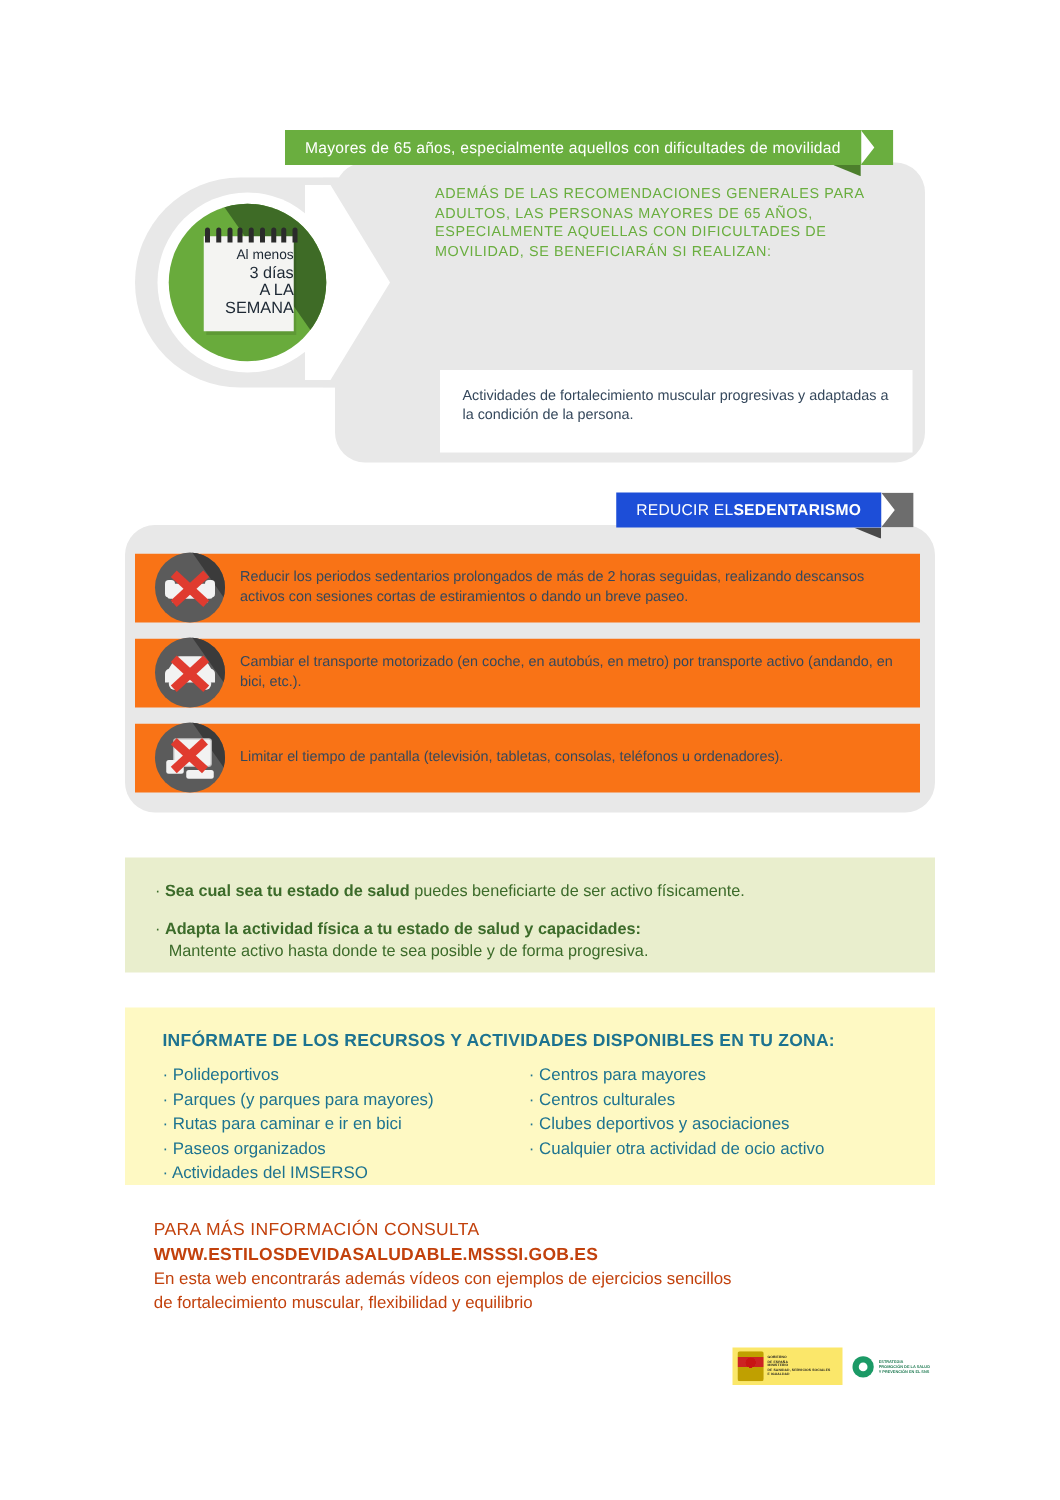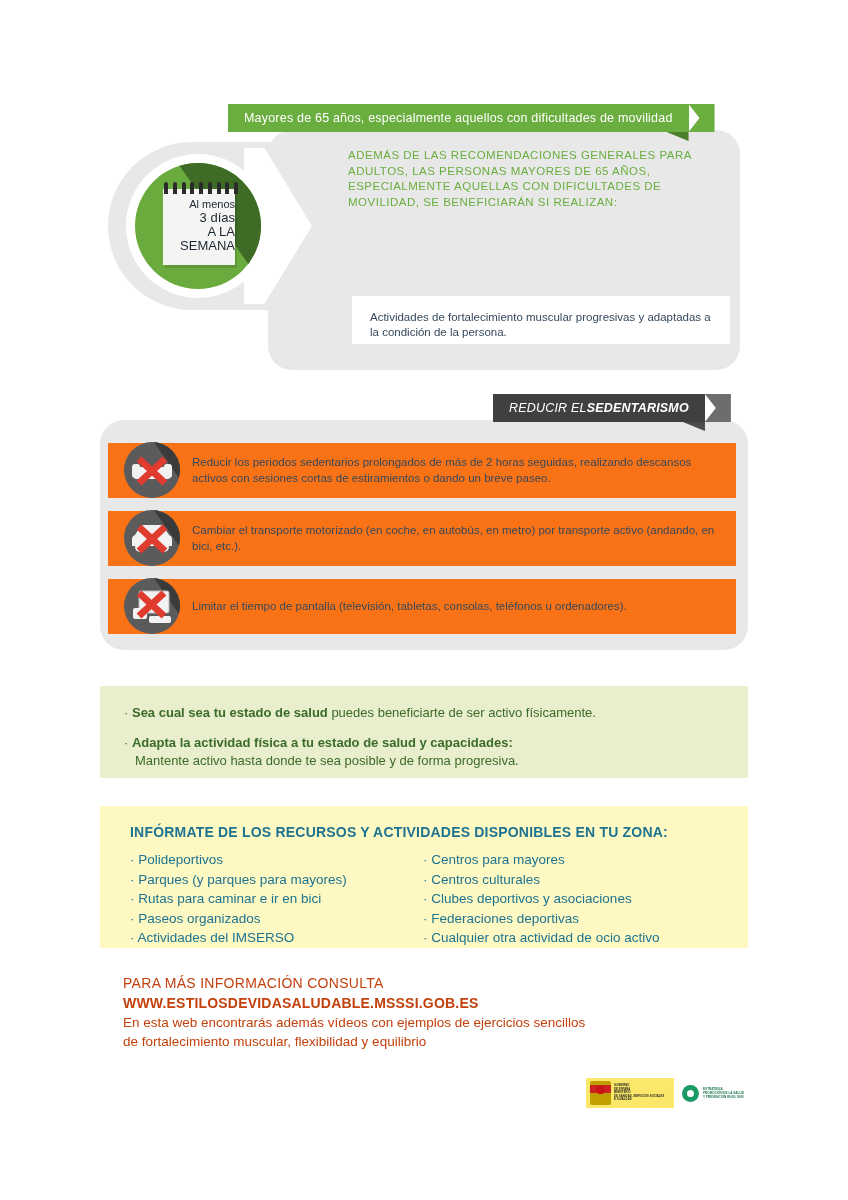--- a/index.html
+++ b/index.html
@@ -42,21 +42,21 @@
     position: absolute;
     width: 22px; height: 9px;
     bottom: -9px;
     clip-path: polygon(0 0, 100% 0, 100% 100%);
   }
 
   .ribbon.green .ribbon-body { background: #6aae3f; }
   .ribbon.green .ribbon-notch { background: #6aae3f; }
   .ribbon.green .ribbon-fold { background: #4c7f2c; }
 
-  .ribbon.grey .ribbon-body { background: #404040; font-style: italic; }
+  .ribbon.grey .ribbon-body { background: #1d4ed8; }
   .ribbon.grey .ribbon-notch { background: #6d6d6d; }
   .ribbon.grey .ribbon-fold { background: #4a4a4a; }
 
   .ribbon-title-light { font-weight: normal; }
   .ribbon-title-bold { font-weight: bold; }
 
   
   .grey-panel {
     position: absolute;
     background: #e8e8e8;
@@ -313,21 +313,21 @@
         <div>Al menos</div>
         <div class="big">3 días</div>
         <div class="big">A LA</div>
         <div class="big">SEMANA</div>
       </div>
     </div>
   </div>
 
   <div class="panel-heading" style="left:348px; top:148px; width:384px;">ADEMÁS DE LAS RECOMENDACIONES GENERALES PARA ADULTOS, LAS PERSONAS MAYORES DE 65 AÑOS, ESPECIALMENTE AQUELLAS CON DIFICULTADES DE MOVILIDAD, SE BENEFICIARÁN SI REALIZAN:</div>
 
-  <div class="white-card" style="left:352px; top:296px; width:378px; height:48px;">Actividades de fortalecimiento muscular progresivas y adaptadas a la condición de la persona.</div>
+  <div class="white-card" style="left:352px; top:296px; width:378px; height:66px;">Actividades de fortalecimiento muscular progresivas y adaptadas a la condición de la persona.</div>
 </div>
 
 <div>
 
   <div class="grey-panel" style="left:100px; top:420px; width:648px; height:230px;"></div>
 
   <div class="ribbon grey" style="left:493px; top:394px;">
     <div class="ribbon-body">
       <span class="ribbon-title-light">REDUCIR  EL </span>
       <span class="ribbon-title-bold">SEDENTARISMO</span>
@@ -406,21 +406,20 @@
       <li><span>·</span> <span>Polideportivos</span></li>
       <li><span>·</span> <span>Parques (y parques para mayores)</span></li>
       <li><span>·</span> <span>Rutas para caminar e ir en bici</span></li>
       <li><span>·</span> <span>Paseos organizados</span></li>
       <li><span>·</span> <span>Actividades del IMSERSO</span></li>
     </ul>
     <ul style="width:300px;">
       <li><span>·</span> <span>Centros para mayores</span></li>
       <li><span>·</span> <span>Centros culturales</span></li>
       <li><span>·</span> <span>Clubes deportivos y asociaciones</span></li>
-      <li><span>·</span> <span>Federaciones deportivas</span></li>
       <li><span>·</span> <span>Cualquier otra actividad de ocio activo</span></li>
     </ul>
   </div>
 </div>
 
 <div class="footer">
   <div class="l1">PARA MÁS INFORMACIÓN CONSULTA</div>
   <div class="l2">WWW.ESTILOSDEVIDASALUDABLE.MSSSI.GOB.ES</div>
   <div class="l3">En esta web encontrarás además vídeos con ejemplos de ejercicios sencillos</div>
   <div class="l3">de fortalecimiento muscular, flexibilidad y equilibrio</div>

